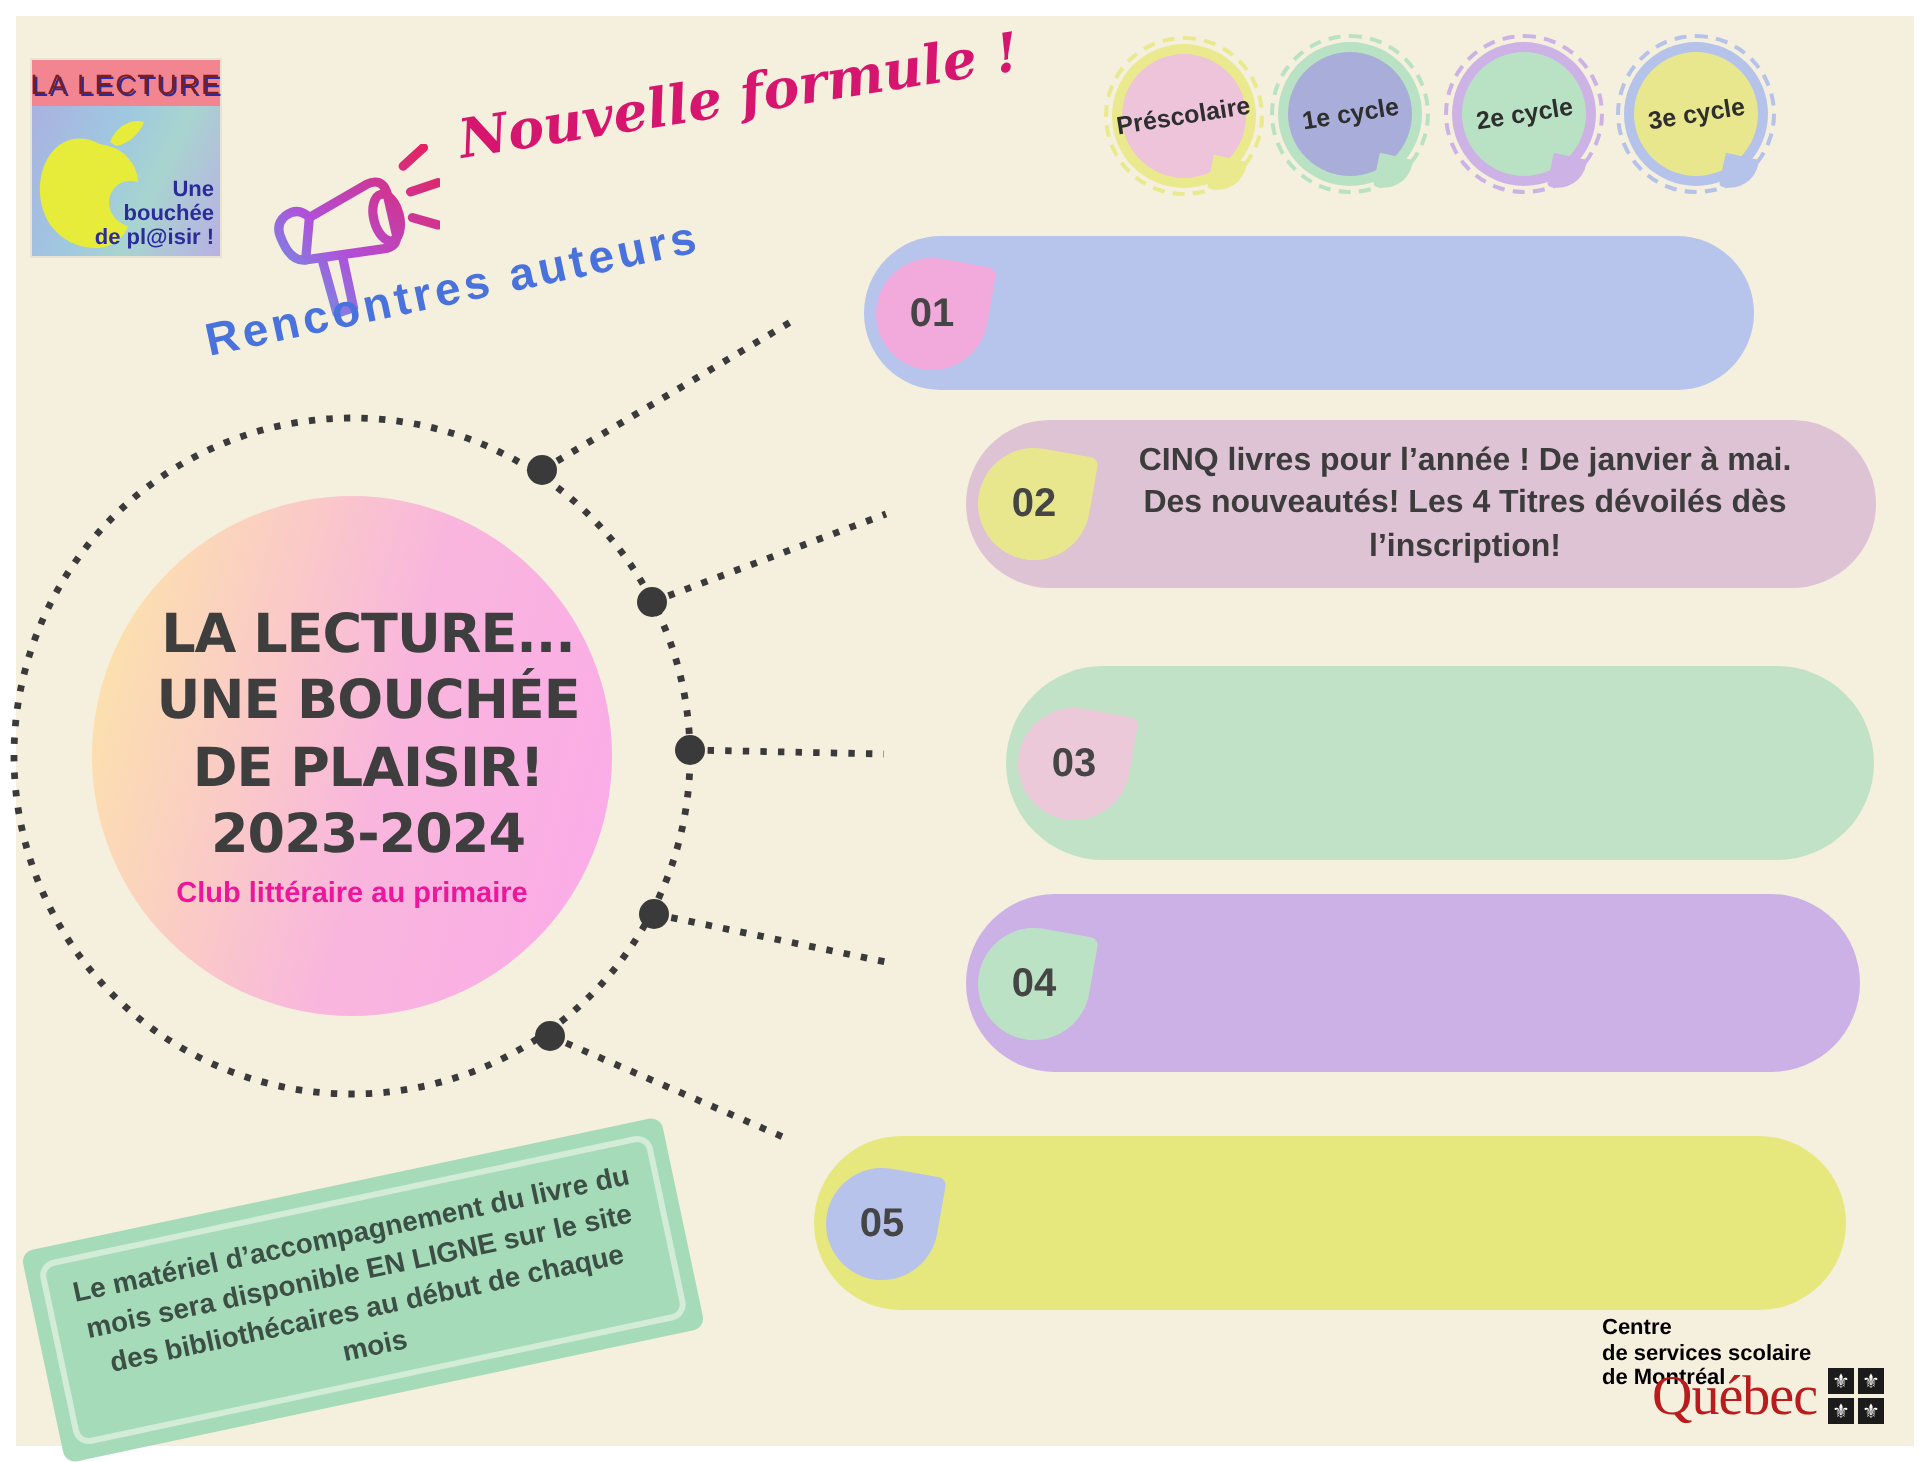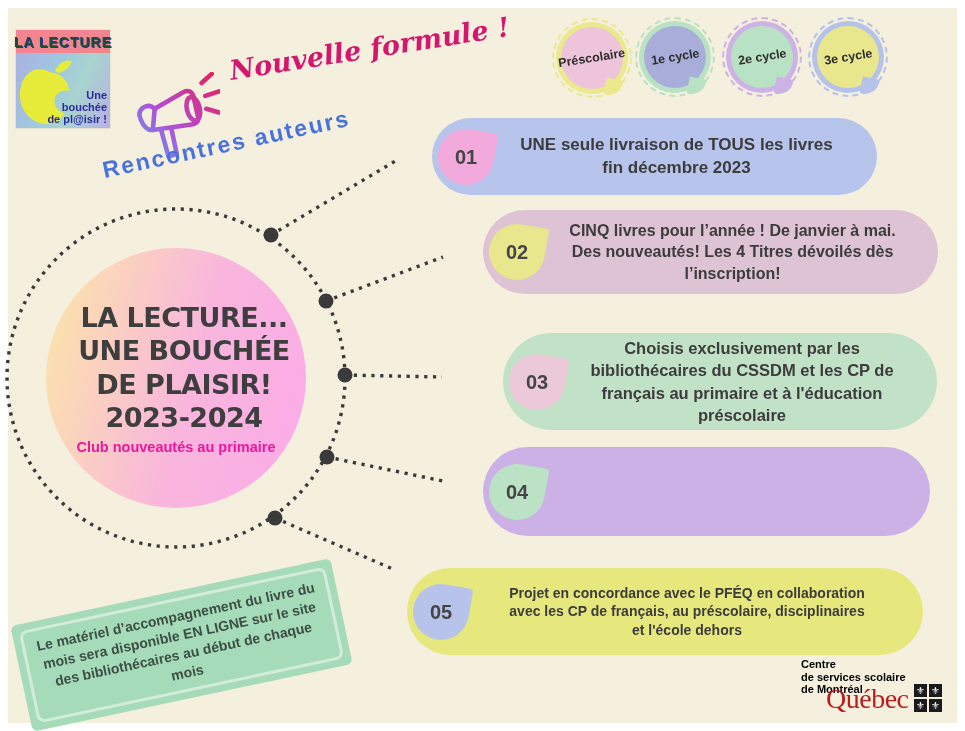--- a/index.html
+++ b/index.html
@@ -6,22 +6,22 @@
   body{
     width:965px;height:731px;position:relative;overflow:hidden;
     background:#ffffff;
     font-family:"Liberation Sans",sans-serif;
   }
   .page{position:absolute;left:8px;top:8px;right:8px;bottom:8px;background:#f5efde;}
 
   
   .logo{position:absolute;left:16px;top:30px;width:94px;height:98px;box-shadow:0 0 0 1px rgba(0,0,0,0.05);}
   .logo-banner{
-    height:23px;background:#f2858f;color:#14532d;
-    font-weight:bold;font-size:14px;letter-spacing:1px;
+    height:23px;background:#f2858f;color:#7f1d1d;
+    font-weight:normal;font-size:14px;letter-spacing:1px;
     display:flex;align-items:center;justify-content:center;
     text-shadow:1px 1px 0 #2b2b9b;transform-origin:top left;
     font-family:"Liberation Sans",sans-serif;white-space:nowrap;
   }
   .logo-body{
     position:relative;height:75px;
     background:linear-gradient(115deg,#aab1e0 0%,#9fc8e0 38%,#a8d4cf 62%,#b9b0e4 100%);
     overflow:hidden;
   }
   .logo-apple{position:absolute;left:1px;top:2px;}
@@ -226,59 +226,50 @@
     </div>
   </div>
   <div class="sticker-fold"></div>
 </div>
 
 <div class="hub">
   <div class="hub-title">LA LECTURE...
 UNE BOUCHÉE
 DE PLAISIR!
 2023-2024</div>
-  <div class="hub-subtitle" style="color: rgb(238, 22, 155);">Club nouveautés au primaire</div>
+  <div class="hub-subtitle" style="color: rgb(238, 22, 155);">Club littéraire au primaire</div>
 </div>
 
 <div class="pill" id="pill-1" style="background-color: rgb(183, 196, 236);">
   <div class="drop" style="background-color: rgb(242, 169, 219);">
     <span>01</span>
   </div>
-  <div class="pill-text">UNE seule livraison de TOUS les livres
-fin décembre 2023</div>
 </div>
 <div class="pill" id="pill-2" style="background-color: rgb(221, 195, 211);">
   <div class="drop" style="background-color: rgb(233, 231, 141);">
     <span>02</span>
   </div>
   <div class="pill-text">CINQ livres pour l’année ! De janvier à mai.
 Des nouveautés!  Les 4 Titres dévoilés dès
 l’inscription!</div>
 </div>
 <div class="pill" id="pill-3" style="background-color: rgb(194, 226, 200);">
   <div class="drop" style="background-color: rgb(235, 201, 217);">
     <span>03</span>
   </div>
-  <div class="pill-text">Choisis exclusivement par les
-bibliothécaires du CSSDM et les CP de
-français au primaire et à l'éducation
-préscolaire</div>
 </div>
 <div class="pill" id="pill-4" style="background-color: rgb(203, 177, 229);">
   <div class="drop" style="background-color: rgb(188, 226, 197);">
     <span>04</span>
   </div>
 </div>
 <div class="pill" id="pill-5" style="background-color: rgb(230, 232, 126);">
   <div class="drop" style="background-color: rgb(183, 195, 234);">
     <span>05</span>
   </div>
-  <div class="pill-text">Projet en concordance avec le PFÉQ en collaboration
-avec les CP de français, au préscolaire, disciplinaires
-et l'école dehors</div>
 </div>
 
 <div class="stamp">
   <div class="stamp-text">Le matériel d’accompagnement du livre du
 mois sera disponible EN LIGNE sur le site
 des bibliothécaires au début de chaque
 mois</div>
 </div>
 
 <div class="footer-org">Centre

